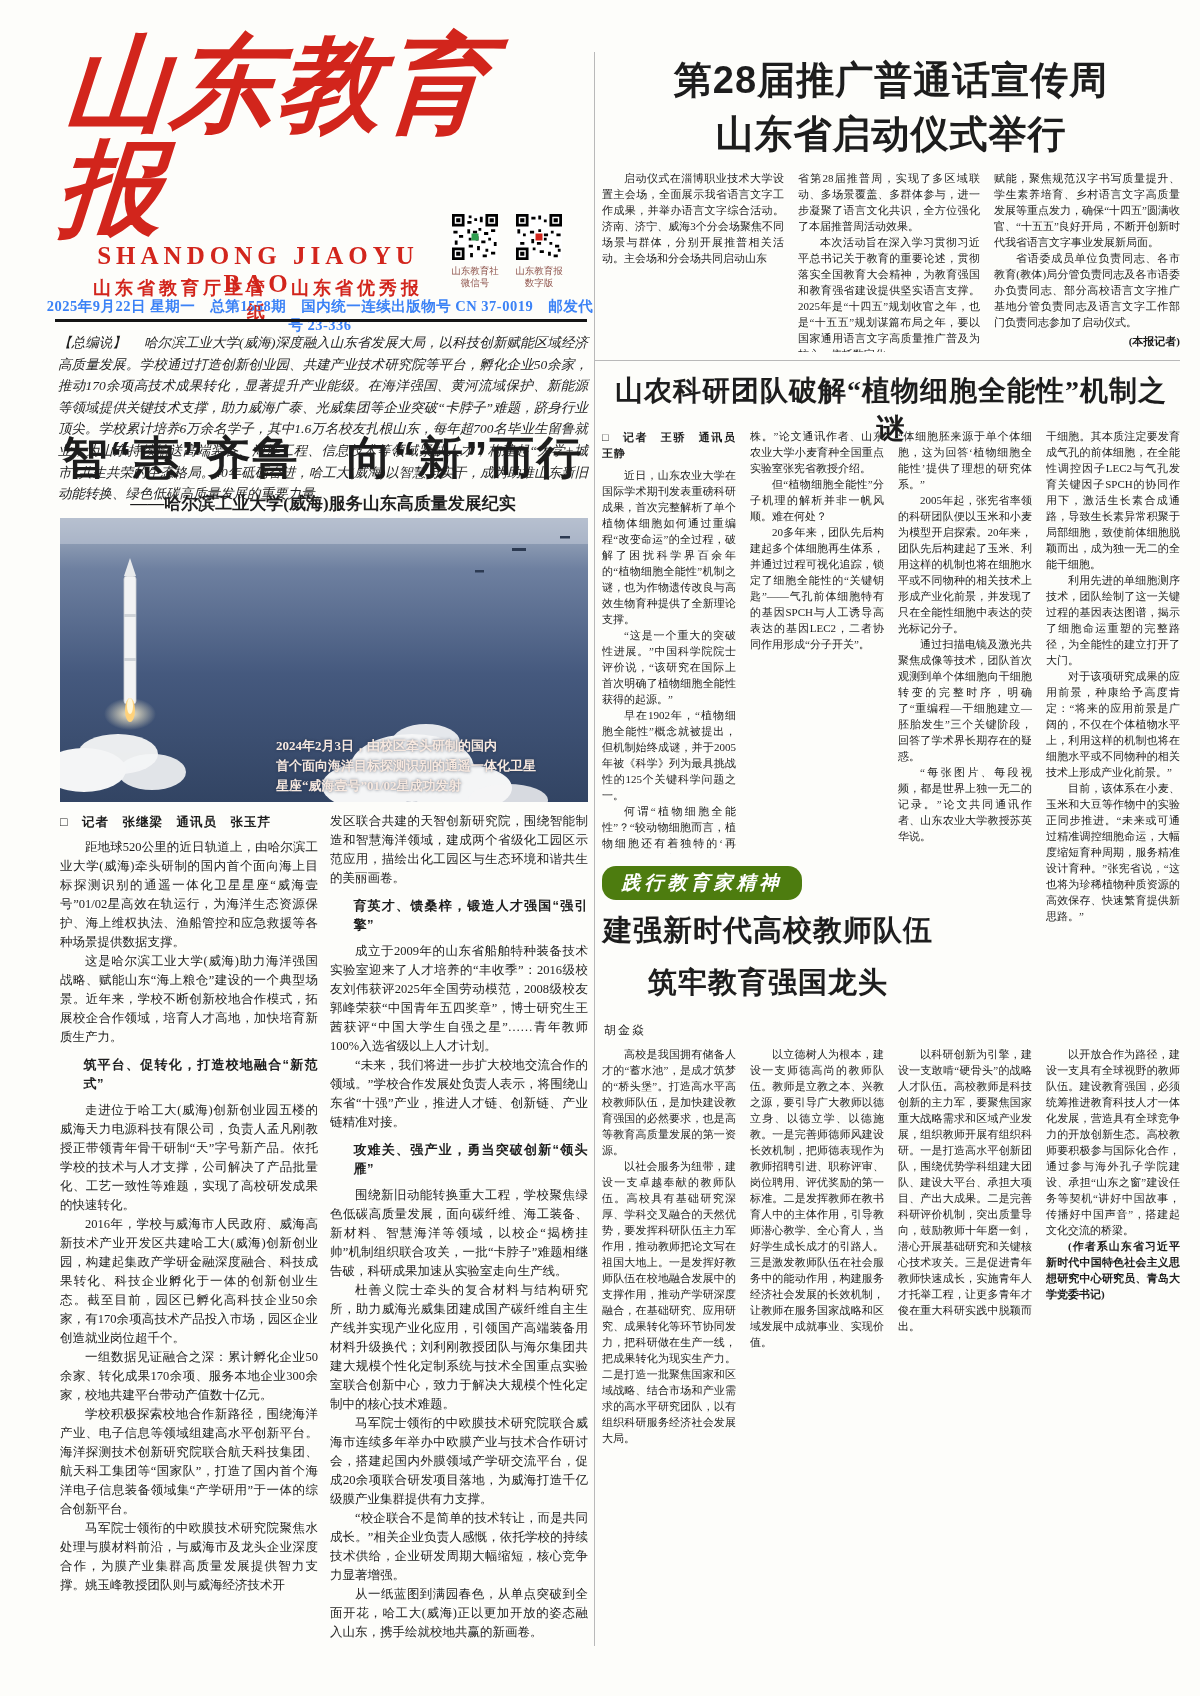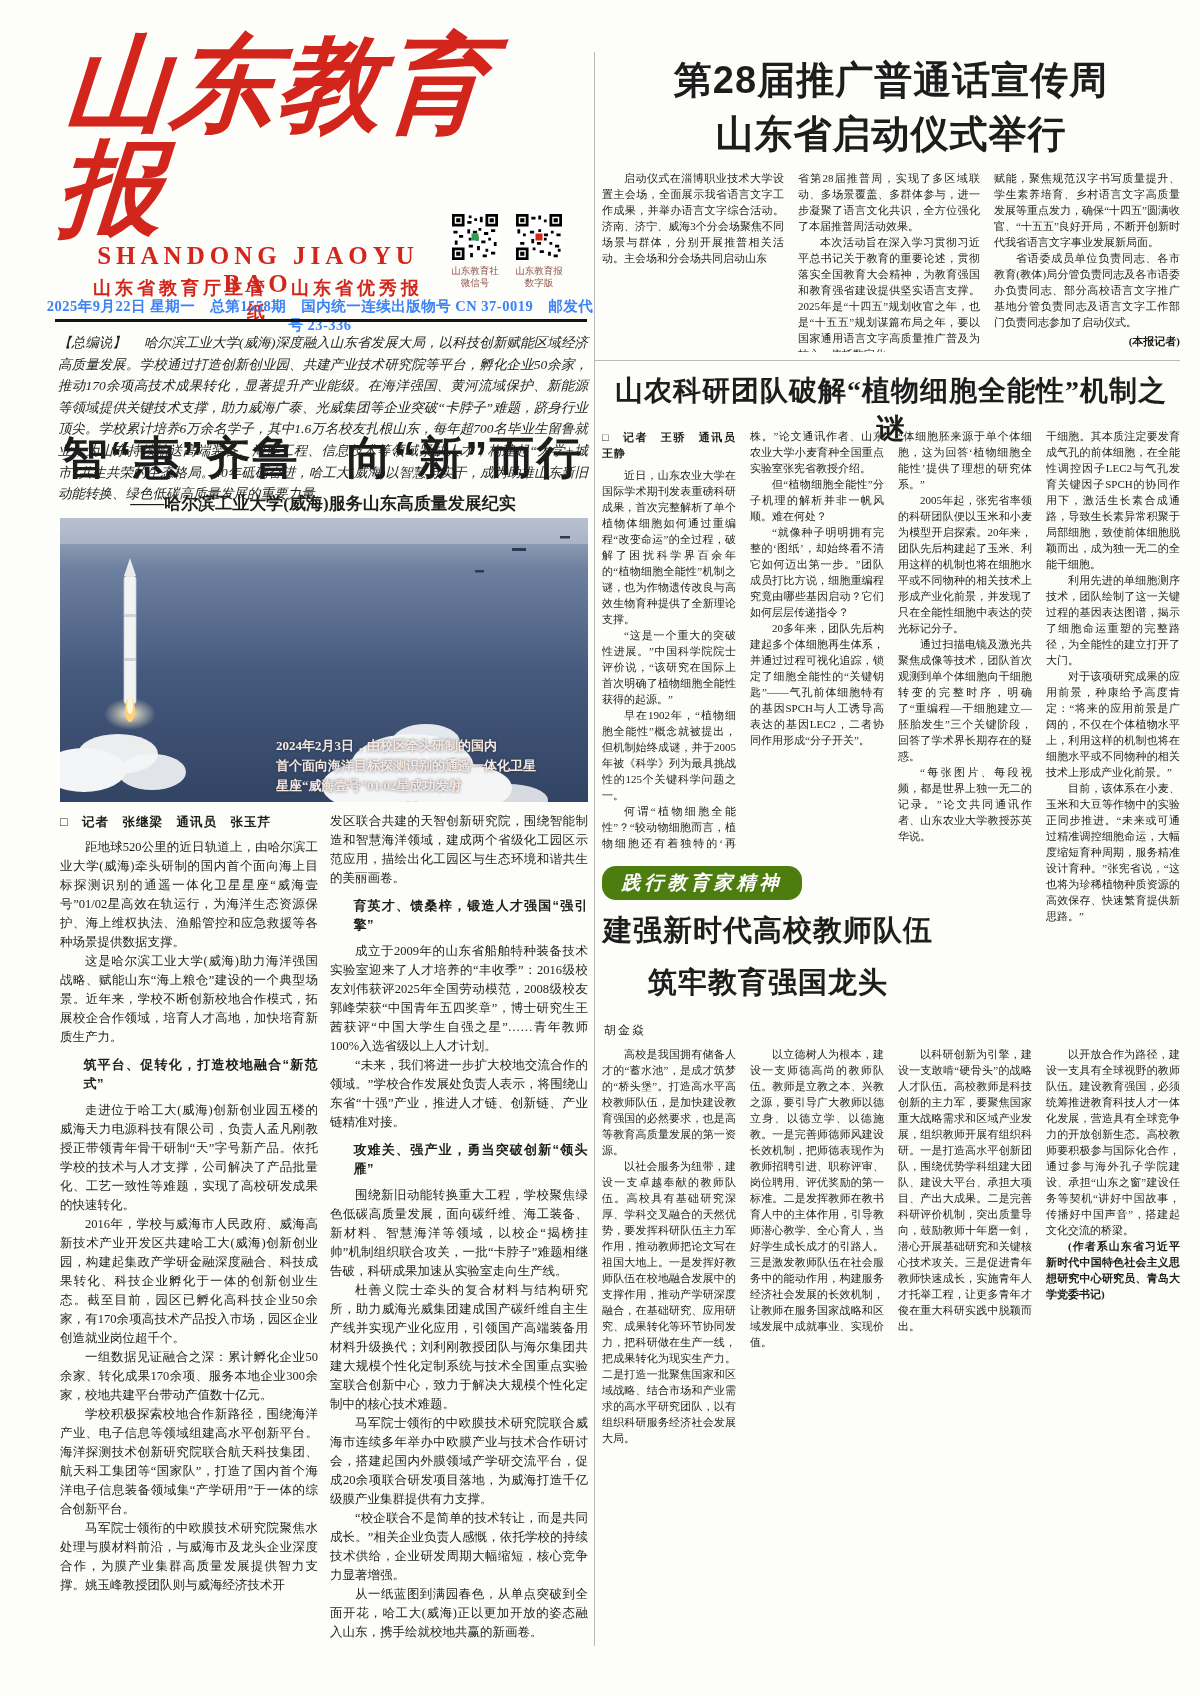--- a/index.html
+++ b/index.html
@@ -207,21 +207,20 @@
 <div id="sn-col-1" class="col sncol abs">
     <p class="byline">□　记者　王骄　通讯员　王静</p>
     <p class="p">近日，山东农业大学在国际学术期刊发表重磅科研成果，首次完整解析了单个植物体细胞如何通过重编程“改变命运”的全过程，破解了困扰科学界百余年的“植物细胞全能性”机制之谜，也为作物遗传改良与高效生物育种提供了全新理论支撑。</p>
     <p class="p">“这是一个重大的突破性进展。”中国科学院院士评价说，“该研究在国际上首次明确了植物细胞全能性获得的起源。”</p>
     <p class="p">早在1902年，“植物细胞全能性”概念就被提出，但机制始终成谜，并于2005年被《科学》列为最具挑战性的125个关键科学问题之一。</p>
     <p class="p">何谓“植物细胞全能性”？“较动物细胞而言，植物细胞还有着独特的‘再生’能力，任意一种植物的体细胞在经历重编程后能够回到原始的干细胞状态，并进一步进入‘体细胞胚胎发生’阶段，最终再生为一株完整的植</p>
   </div>
 <div id="sn-col-2" class="col sncol abs">
     <p class="cont">株。”论文通讯作者、山东农业大学小麦育种全国重点实验室张宪省教授介绍。</p>
     <p class="p">但“植物细胞全能性”分子机理的解析并非一帆风顺。难在何处？</p>
-    <p class="p">“就像种子明明拥有完整的‘图纸’，却始终看不清它如何迈出第一步。”团队成员打比方说，细胞重编程究竟由哪些基因启动？它们如何层层传递指令？</p>
     <p class="p">20多年来，团队先后构建起多个体细胞再生体系，并通过过程可视化追踪，锁定了细胞全能性的“关键钥匙”——气孔前体细胞特有的基因SPCH与人工诱导高表达的基因LEC2，二者协同作用形成“分子开关”。</p>
   </div>
 <div id="sn-col-3" class="col sncol abs">
     <p class="cont">“体细胞胚来源于单个体细胞，这为回答‘植物细胞全能性’提供了理想的研究体系。”</p>
     <p class="p">2005年起，张宪省率领的科研团队便以玉米和小麦为模型开启探索。20年来，团队先后构建起了玉米、利用这样的机制也将在细胞水平或不同物种的相关技术上形成产业化前景，并发现了只在全能性细胞中表达的荧光标记分子。</p>
     <p class="p">通过扫描电镜及激光共聚焦成像等技术，团队首次观测到单个体细胞向干细胞转变的完整时序，明确了“重编程—干细胞建立—胚胎发生”三个关键阶段，回答了学术界长期存在的疑惑。</p>
     <p class="p">“每张图片、每段视频，都是世界上独一无二的记录。”论文共同通讯作者、山东农业大学教授苏英华说。</p>
   </div>
 <div id="sn-col-4" class="col sncol abs">
     <p class="cont">干细胞。其本质注定要发育成气孔的前体细胞，在全能性调控因子LEC2与气孔发育关键因子SPCH的协同作用下，激活生长素合成通路，导致生长素异常积聚于局部细胞，致使前体细胞脱颖而出，成为独一无二的全能干细胞。</p>

